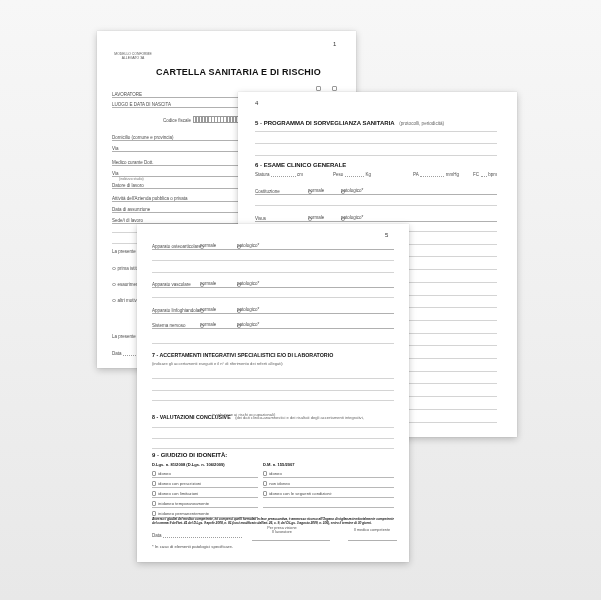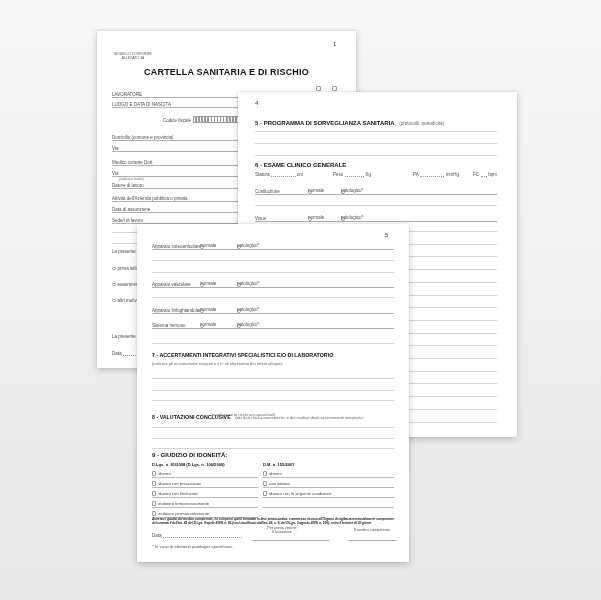--- a/index.html
+++ b/index.html
@@ -31,21 +31,21 @@
 <body>
 
 <div id="stage">
 
   <div class="sheet" style="left:97px;top:31px;width:259px;height:337px;z-index:1;">
     <div class="a pgnum" style="left:236px;top:10px;">1</div>
     <div class="a" style="left:15px;top:21px;width:42px;text-align:center;">
       <div class="tiny" style="color:#555;">MODELLO CONFORME</div>
       <div class="tiny" style="color:#555;">ALLEGATO 3A</div>
     </div>
-    <div class="a h-bold" style="left:0;top:36px;width:259px;text-align:center;font-size:9px;letter-spacing:0.2px;">CARTELLA SANITARIA E DI RISCHIO</div>
+    <div class="a h-bold" style="left:12px;top:36px;width:259px;text-align:center;font-size:9px;letter-spacing:0.2px;">CARTELLA SANITARIA E DI RISCHIO</div>
 
     <span class="a sq" style="left:219px;top:55px;width:5px;height:5px;"></span>
     <span class="a sq" style="left:235px;top:55px;width:5px;height:5px;"></span>
 
     <div class="frow" style="left:15px;top:59px;width:233px;height:7px;">
         <span class="lbl">LAVORATORE</span>
       </div>
     <div class="frow" style="left:15px;top:69px;width:233px;height:7px;">
         <span class="lbl">LUOGO E DATA DI NASCITA</span>
       </div>

